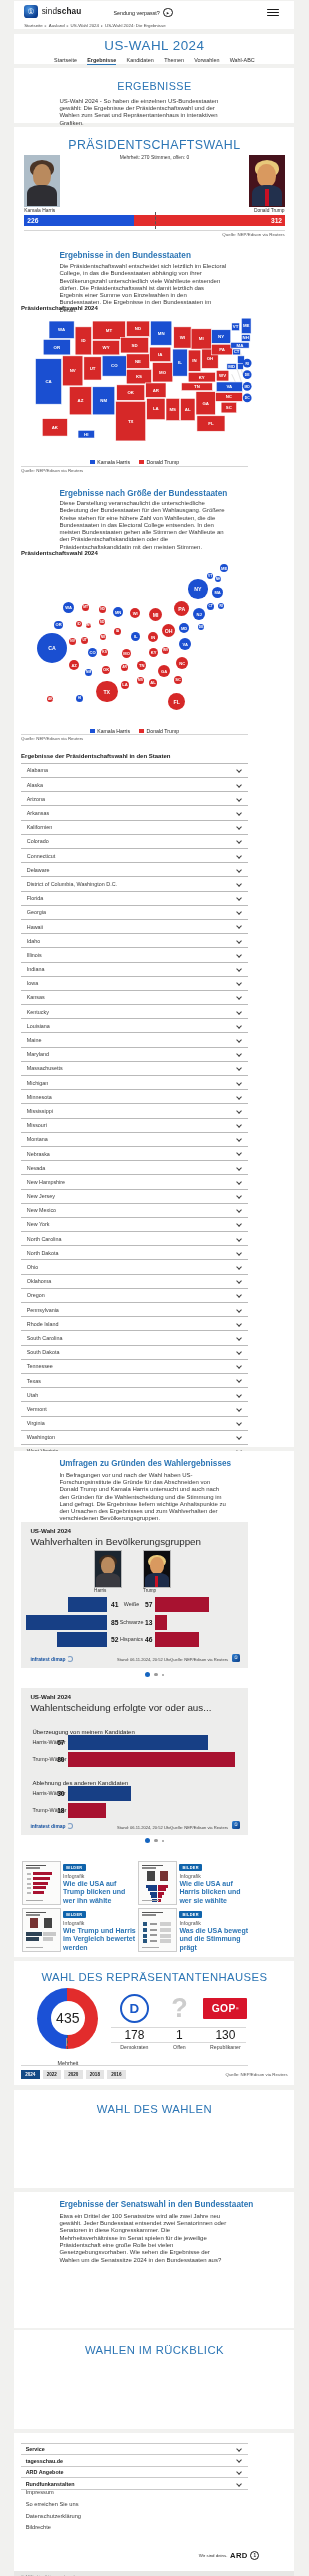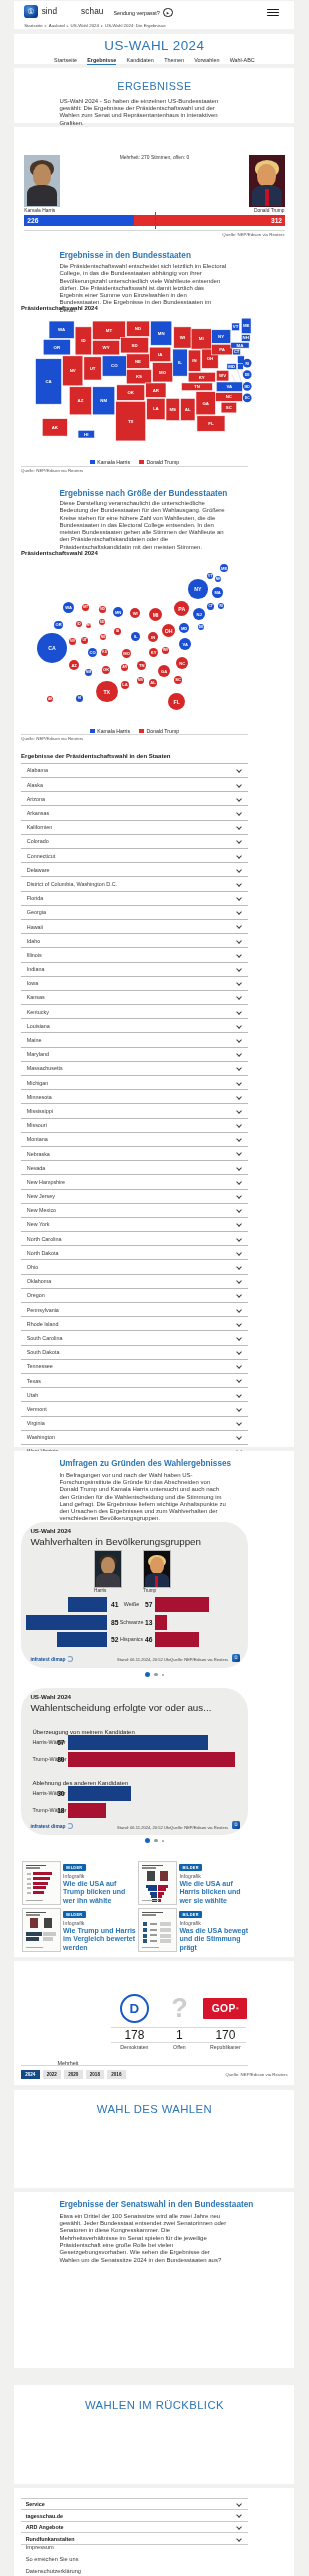--- a/index.html
+++ b/index.html
@@ -3,21 +3,21 @@
 <meta charset="utf-8">
 <style>
   html,body{margin:0;padding:0;}
   body{width:309px;height:2586px;background:#f1f1ef;font-family:"Liberation Sans",sans-serif;color:#333;overflow:hidden;}
   .card{position:relative;margin-left:14.4px;width:280px;background:#fff;}
   
   #cardA{margin-top:1px;height:28px;margin-bottom:5.2px;}
   .logo{position:absolute;left:9.8px;top:3.6px;display:flex;align-items:center;gap:4.1px;}
   .logo-icon{width:13.4px;height:13.4px;border-radius:3.1px;background:radial-gradient(circle at 35% 30%,#4a95e2,#0b3d8e 75%);color:#fff;font-size:7.7px;display:flex;align-items:center;justify-content:center;}
   .logo-text{font-size:8.2px;color:#1a1a1a;letter-spacing:0.1px;}
-  .logo-text b{font-weight:400;padding-left:24px;}
+  .logo-text b{font-weight:700;}
   .missed{position:absolute;left:99px;top:7.2px;display:flex;align-items:center;gap:3.6px;font-size:5.4px;color:#1a1a1a;}
   .play-ic{width:7.2px;height:7.2px;border:0.7px solid #1a1a1a;border-radius:50%;display:flex;align-items:center;justify-content:center;font-size:3.1px;color:#1a1a1a;}
   .burger{position:absolute;right:15.5px;top:7.7px;width:12px;height:7.7px;display:flex;flex-direction:column;justify-content:space-between;cursor:pointer;}
   .burger span{height:1.3px;background:#1a1a1a;border-radius:0.5px;}
   .crumbs{position:absolute;left:9.8px;top:22px;font-size:4.4px;color:#4a4a4a;white-space:nowrap;}
   .crumbs .sep{margin:0 2.1px;color:#777;font-size:3.6px;}
   
   #cardB{height:30px;margin-bottom:3.6px;}
   .hero-title{position:absolute;top:4.1px;left:0;right:0;text-align:center;font-size:13.4px;letter-spacing:0.5px;color:#2d76b5;}
   .hero-nav{position:absolute;top:23px;left:0;right:0;display:flex;justify-content:center;gap:10.3px;font-size:5.4px;color:#2b2b2b;}
@@ -50,21 +50,21 @@
   .legend .sw{display:inline-block;width:4.6px;height:4.6px;margin-right:2.6px;vertical-align:-0.5px;}
   .bubble-wrap{position:absolute;left:21.6px;top:434px;width:242px;height:156px;}
   .bubble{position:absolute;border-radius:50%;color:#fff;font-weight:700;display:flex;align-items:center;justify-content:center;cursor:pointer;}
   .states-list{position:absolute;left:6.7px;top:636px;width:227px;}
   .st-row{height:13.2px;border-top:0.5px solid #b9b9b9;display:flex;align-items:center;justify-content:space-between;cursor:pointer;}
   .st-row:last-child{border-bottom:0.5px solid #b9b9b9;}
   .st-row .nm{font-size:5.4px;color:#3c3c3c;padding-left:5.7px;}
   .chev{width:3.1px;height:3.1px;border-right:0.7px solid #444;border-bottom:0.7px solid #444;transform:rotate(45deg);margin-right:7.2px;}
   
   #cardE{height:506px;margin-bottom:4.1px;}
-  .panel{position:absolute;left:6.7px;width:227px;background:#ededec;border-radius:24px;}
+  .panel{position:absolute;left:6.7px;width:227px;background:#ededec;}
   .panel .kick{position:absolute;left:9.3px;top:5.2px;font-size:6.2px;font-weight:700;color:#1a1a1a;}
   .panel .ptl{position:absolute;left:9.3px;top:14.4px;font-size:9.8px;color:#2b2b2b;}
   .mini-photo{position:absolute;top:28px;width:26px;height:36px;border:0.5px solid #bbb;overflow:hidden;}
   .mini-cap{position:absolute;top:66px;font-size:4.6px;color:#333;}
   .c1row{position:absolute;left:0;width:100%;height:15.5px;}
   .c1row .lbar,.c1row .rbar{position:absolute;top:0;height:15.5px;}
   .c1row .v{position:absolute;top:0;line-height:15.5px;font-size:6.7px;font-weight:700;color:#111;}
   .c1row .cat{position:absolute;left:87px;width:47px;text-align:center;line-height:15.5px;font-size:5.4px;color:#333;}
   .pfoot{position:absolute;left:0;right:0;font-size:4.1px;color:#444;}
   .brand{position:absolute;left:9.3px;font-weight:700;color:#0f4d9e;font-size:4.9px;}
@@ -99,21 +99,21 @@
   .gop-logo{width:44px;height:20.6px;background:#d8142a;border-radius:1px;color:#fff;font-weight:800;font-size:10.3px;display:flex;align-items:center;justify-content:center;letter-spacing:0.3px;}
   .gop-logo sup{font-size:3.6px;margin-left:0.5px;}
   .hnum{position:absolute;top:67px;width:46px;text-align:center;font-size:12px;color:#1a1a1a;line-height:14px;}
   .hlabel{position:absolute;top:83px;width:46px;text-align:center;font-size:5.2px;color:#444;}
   .hline{position:absolute;left:97px;width:135px;height:0.5px;background:#d9d9d9;}
   .years{position:absolute;left:6.7px;top:109px;display:flex;gap:3.1px;}
   .yr{font-size:4.6px;font-weight:700;padding:2.1px 4.1px;background:#e4e4e4;color:#222;cursor:pointer;}
   .yr.active{background:#134a86;color:#fff;}
   
   #cardG{height:98px;margin-bottom:4.6px;}
-  #cardH{height:176px;margin-bottom:17px;}
+  #cardH{height:136px;margin-bottom:2px;}
   #cardI{height:99px;margin-bottom:4.1px;}
   .big-center{font-size:11.3px;}
   
   #cardJ{height:138px;}
   .f-acc{position:absolute;left:6.7px;top:9.3px;width:227px;}
   .f-row{height:10.6px;border-top:0.5px solid #c9c9c9;display:flex;align-items:center;justify-content:space-between;cursor:pointer;}
   .f-row:last-child{border-bottom:0.5px solid #c9c9c9;}
   .f-row .nm{font-size:5.4px;font-weight:700;color:#222;padding-left:4.6px;}
   .f-links{position:absolute;left:11.3px;top:56px;display:flex;flex-direction:column;gap:5.7px;}
   .f-links span{font-size:5.7px;color:#3c3c3c;cursor:pointer;}
@@ -156,20 +156,21 @@
       <span class="nav-it">Wahl-ABC</span>
     </div>
 </div>
 
 <div class="card" id="cardC">
   <div class="sec-title" style="top:12.4px;">ERGEBNISSE</div>
   <div class="intro-text">US-Wahl 2024 - So haben die einzelnen US-Bundesstaaten gewählt: Die Ergebnisse der Präsidentschaftswahl und der Wahlen zum Senat und Repräsentantenhaus in interaktiven Grafiken.</div>
 </div>
 
 <div class="card" id="cardD">
+  <div class="sec-title ptitle">PRÄSIDENTSCHAFTSWAHL</div>
   <div class="majority-line">Mehrheit: 270 Stimmen, offen: 0</div>
 
   <div class="portrait left" style="background:#aebdc8;">
     <div class="por-hair" style="background:#4a3527;"></div>
     <div class="por-head" style="background:#b98a5e;"></div>
     <div class="por-body" style="background:#2e2e33;"></div>
   </div>
   <div class="portrait right" style="background:#46121c;">
     <div class="por-hair" style="background:#e8c87a;"></div>
     <div class="por-head" style="background:#d9995f;"></div>
@@ -756,20 +757,27 @@
           <div style="position: absolute; left: 2.6px; top: 38px; width: 17.5px; height: 1.5px; background: rgb(170, 170, 170);"></div>
         </div>
         <span class="t-badge">BILDER</span>
         <div class="t-kick">Infografik</div>
         <div class="t-title">Was die USA bewegt und die Stimmung prägt</div>
       </div>
     </div>
 </div>
 
 <div class="card" id="cardF">
+  <div class="sec-title house-title">WAHL DES REPRÄSENTANTENHAUSES</div>
+  <div class="donut" id="houseDonut" style="background: conic-gradient(rgb(226, 44, 44) 0deg, rgb(226, 44, 44) 50.5747%, rgb(158, 158, 158) 50.5747%, rgb(158, 158, 158) 50.8046%, rgb(27, 81, 214) 50.8046%, rgb(27, 81, 214) 100%);">
+    <div class="hole">
+        <span>435</span>
+      </div>
+    <div class="dmark"></div>
+  </div>
   <div class="donut-cap">Mehrheit</div>
 
   <div class="hcol" style="left:97px;top:33px;">
     <div class="icon-zone">
         <div class="dem-logo">
           <span>D</span>
         </div>
       </div>
   </div>
   <div class="hcol" style="left:142px;top:33px;">
@@ -781,21 +789,21 @@
     <div class="icon-zone">
         <div class="gop-logo">
           <span>GOP</span>
           <sup>®</sup>
         </div>
       </div>
   </div>
   <div class="hline" style="top:66px;"></div>
   <div class="hnum" style="left:97px;">178</div>
   <div class="hnum" style="left:142px;">1</div>
-  <div class="hnum" style="left:188px;">170</div>
+  <div class="hnum" style="left:188px;">130</div>
   <div class="hline" style="top:81px;"></div>
   <div class="hlabel" style="left:97px;">Demokraten</div>
   <div class="hlabel" style="left:142px;">Offen</div>
   <div class="hlabel" style="left:188px;">Republikaner</div>
   <div class="hr" style="top:104px;left:6.7px;width:227px;"></div>
   <div class="years" id="yearBtns">
       <span class="yr active">2024</span>
       <span class="yr">2022</span>
       <span class="yr">2020</span>
       <span class="yr">2018</span>

